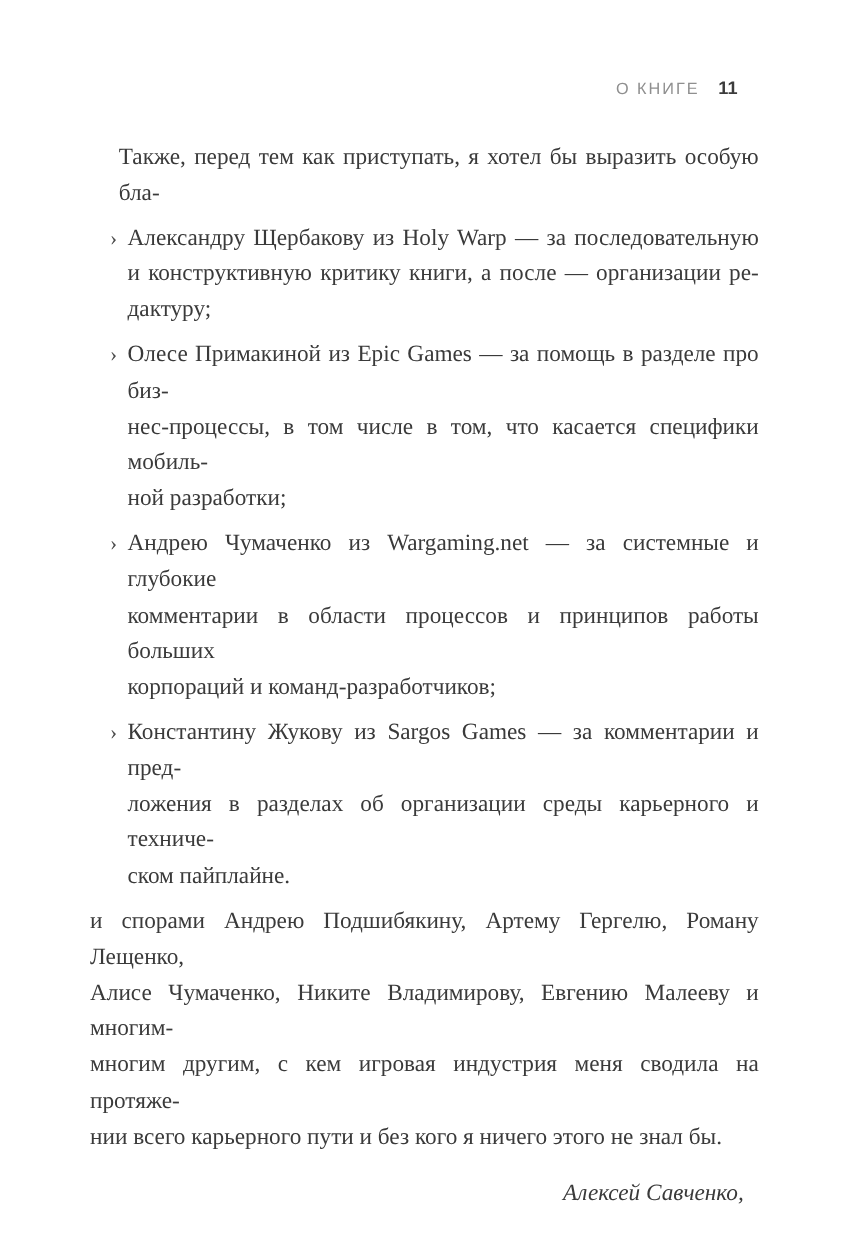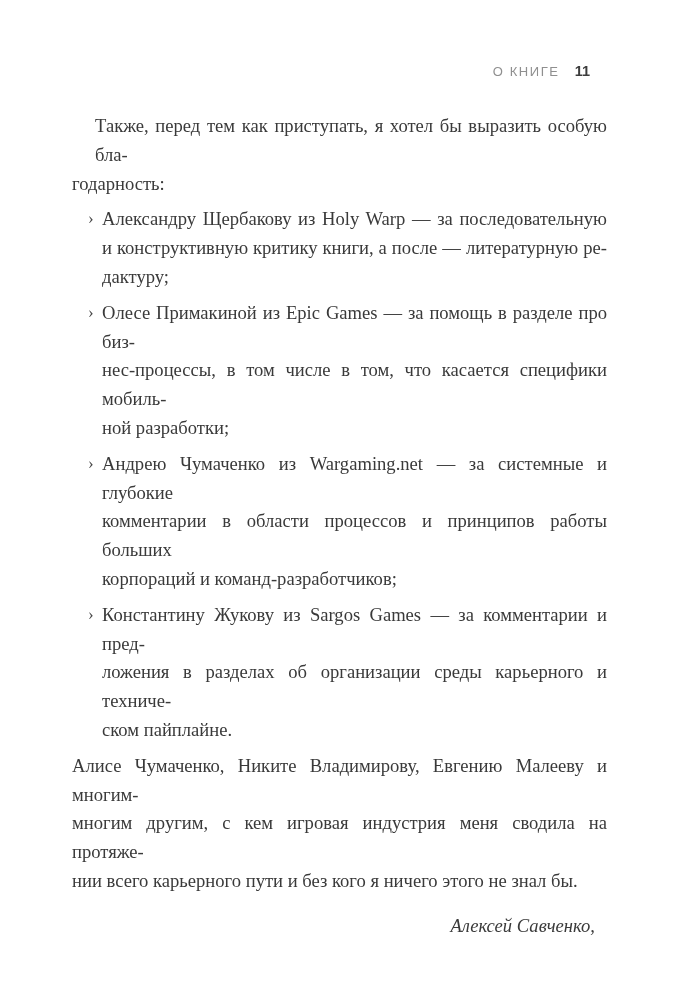--- a/index.html
+++ b/index.html
@@ -97,29 +97,28 @@
 
   <div class="running-header">
     <span class="section-title">О КНИГЕ</span>
     <span class="page-number">11</span>
   </div>
 
   <div class="text-block">
 
     <div class="intro-para">
       <div class="jline indent-first">Также, перед тем как приступать, я хотел бы выразить особую бла-</div>
-      <div class="line">годарность:</div>
     </div>
 
     <ul class="bullet-list">
 
       <li class="bullet-item">
         <span class="bullet-marker">›</span>
         <div class="jline">Александру Щербакову из Holy Warp — за последовательную</div>
-        <div class="jline">и конструктивную критику книги, а после — литературную ре-</div>
+        <div class="jline">и конструктивную критику книги, а после — организации ре-</div>
         <div class="line">дактуру;</div>
       </li>
 
       <li class="bullet-item">
         <span class="bullet-marker">›</span>
         <div class="jline">Олесе Примакиной из Epic Games — за помощь в разделе про биз-</div>
         <div class="jline">нес-процессы, в том числе в том, что касается специфики мобиль-</div>
         <div class="line">ной разработки;</div>
       </li>
 
@@ -133,20 +132,21 @@
       <li class="bullet-item">
         <span class="bullet-marker">›</span>
         <div class="jline">Константину Жукову из Sargos Games — за комментарии и пред-</div>
         <div class="jline">ложения в разделах об организации среды карьерного и техниче-</div>
         <div class="line">ском пайплайне.</div>
       </li>
 
     </ul>
 
     <div class="closing-para">
+      <div class="jline">и спорами Андрею Подшибякину, Артему Гергелю, Роману Лещенко,</div>
       <div class="jline">Алисе Чумаченко, Никите Владимирову, Евгению Малееву и многим-</div>
       <div class="jline">многим другим, с кем игровая индустрия меня сводила на протяже-</div>
       <div class="line">нии всего карьерного пути и без кого я ничего этого не знал бы.</div>
     </div>
 
     <div class="signature">
       <div>Алексей Савченко,</div>
 
     </div>
 

